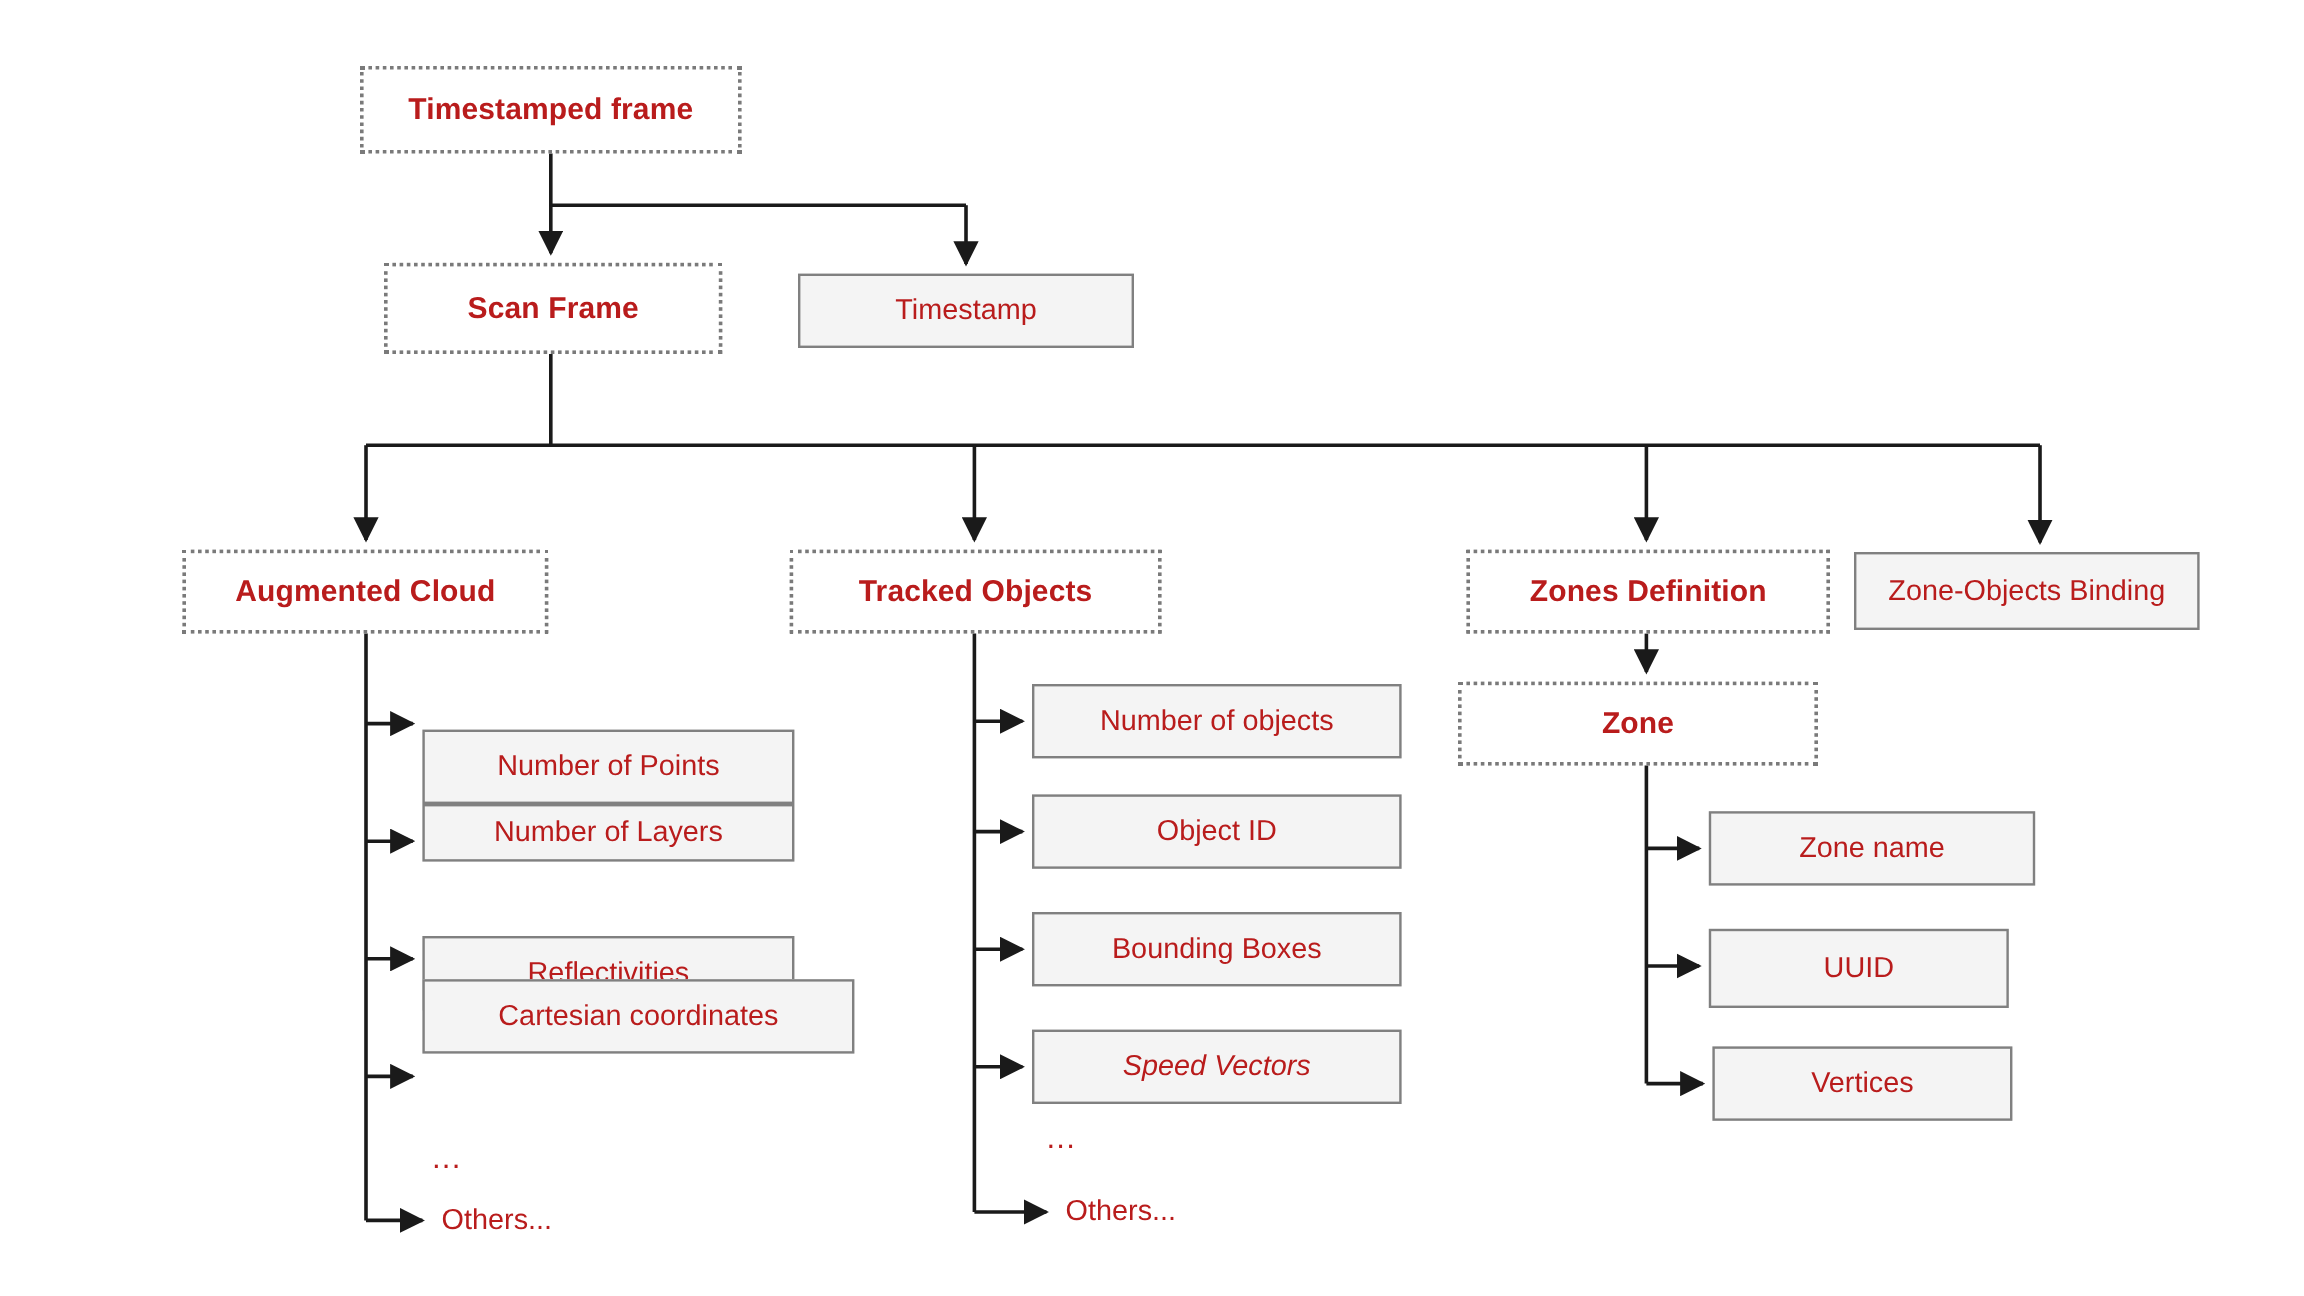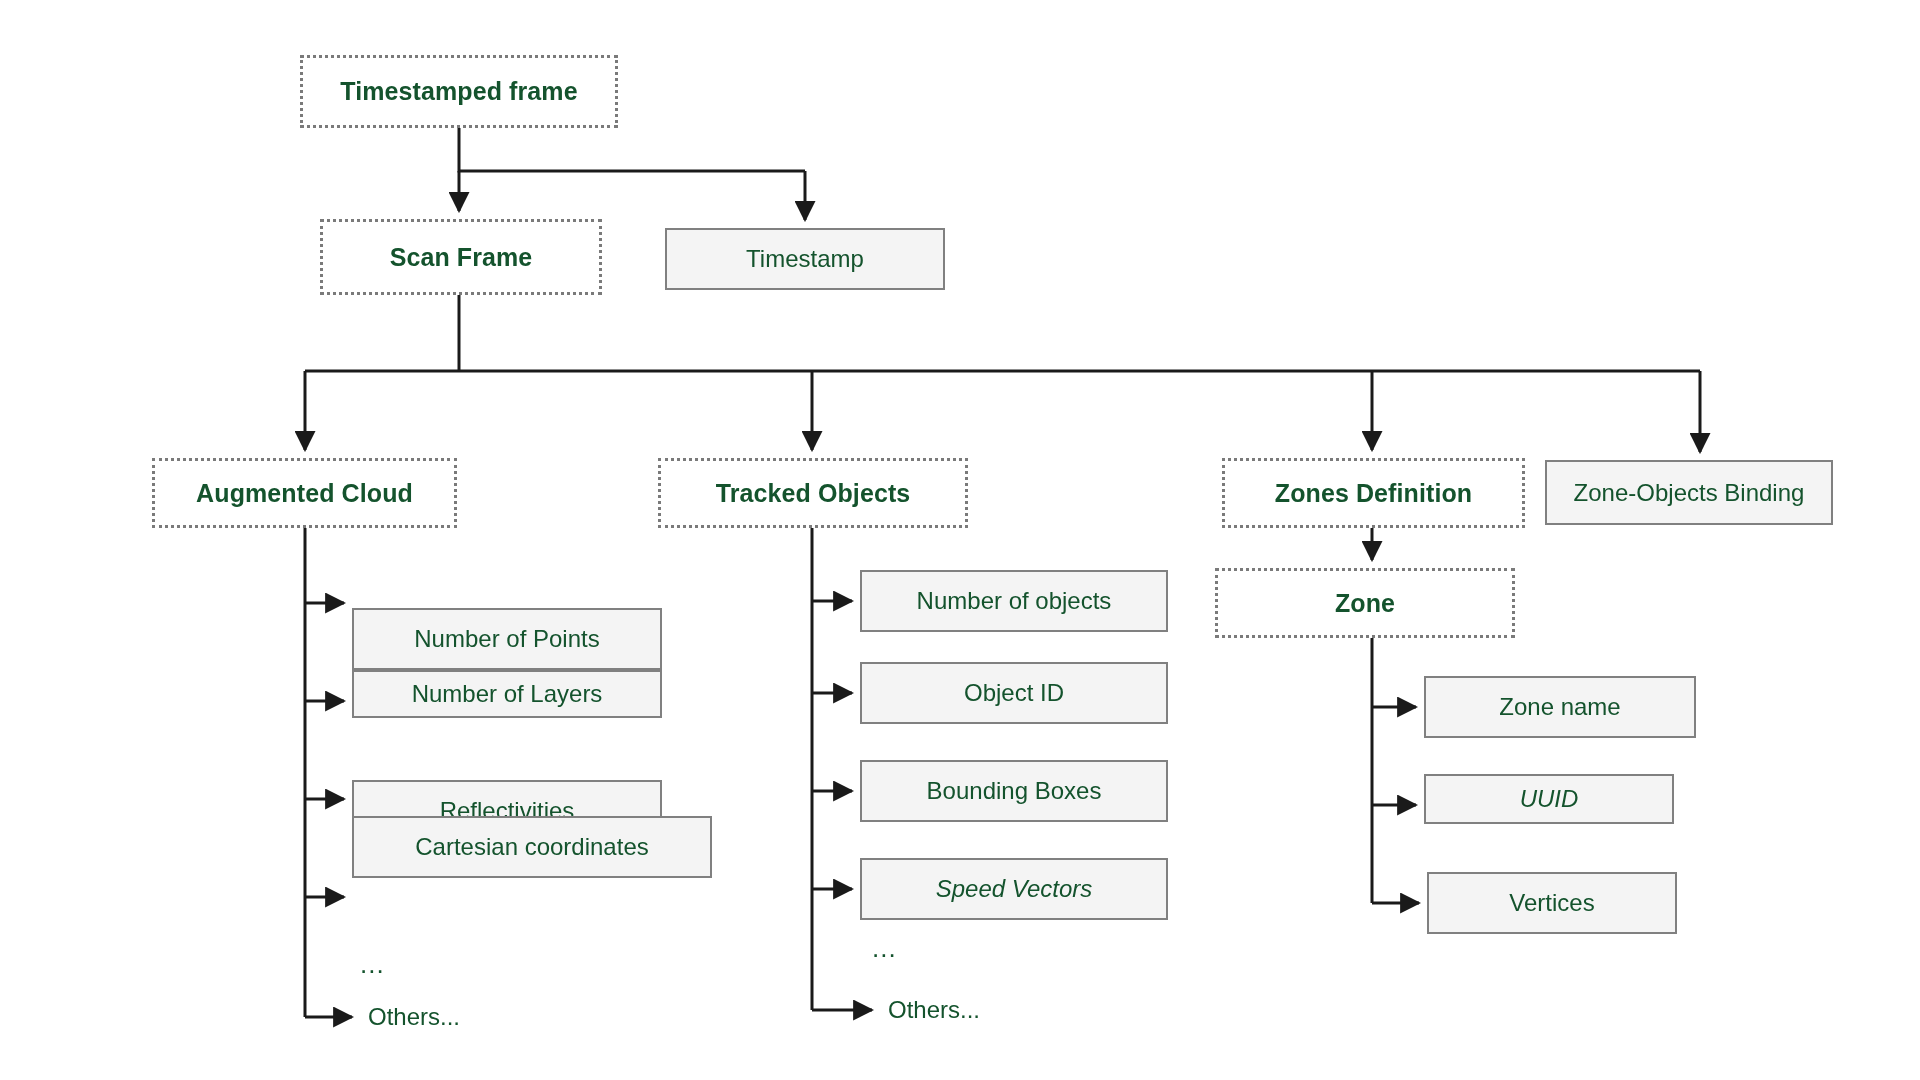--- a/index.html
+++ b/index.html
@@ -27,21 +27,21 @@
     height: 1080px;
     pointer-events: none;
   }
   .node {
     position: absolute;
     box-sizing: border-box;
     display: flex;
     align-items: center;
     justify-content: center;
     text-align: center;
-    color: #14532d;
+    color: #b91c1c;
     line-height: 1.15;
   }
   
   .node.group {
     border: 3px dotted #7a7a7a;
     background: transparent;
     font-weight: bold;
     font-size: 25px;
     letter-spacing: 0.1px;
   }
@@ -138,17 +138,17 @@
   <div id="col-tracked-objects">
       <div class="node leaf" style="left: 860px; top: 570px; width: 308px; height: 62px;">Number of objects</div>
       <div class="node leaf" style="left: 860px; top: 662px; width: 308px; height: 62px;">Object ID</div>
       <div class="node leaf" style="left: 860px; top: 760px; width: 308px; height: 62px;">Bounding Boxes</div>
       <div class="node leaf" style="left: 860px; top: 858px; width: 308px; height: 62px; font-style: italic;">Speed Vectors</div>
       <div class="node bare ellipsis align-left" style="left: 872px; top: 932px; width: 60px; height: 34px;">...</div>
       <div class="node bare align-left" style="left: 888px; top: 993px; width: 160px; height: 34px;">Others...</div>
     </div>
   <div id="col-zone">
       <div class="node leaf" style="left: 1424px; top: 676px; width: 272px; height: 62px;">Zone name</div>
-      <div class="node leaf" style="left: 1424px; top: 774px; width: 250px; height: 50px; font-style: italic;">UUID</div>
+      <div class="node leaf" style="left: 1424px; top: 774px; width: 250px; height: 66px;">UUID</div>
       <div class="node leaf" style="left: 1427px; top: 872px; width: 250px; height: 62px;">Vertices</div>
     </div>
 
 </div>
 
 </body></html>

